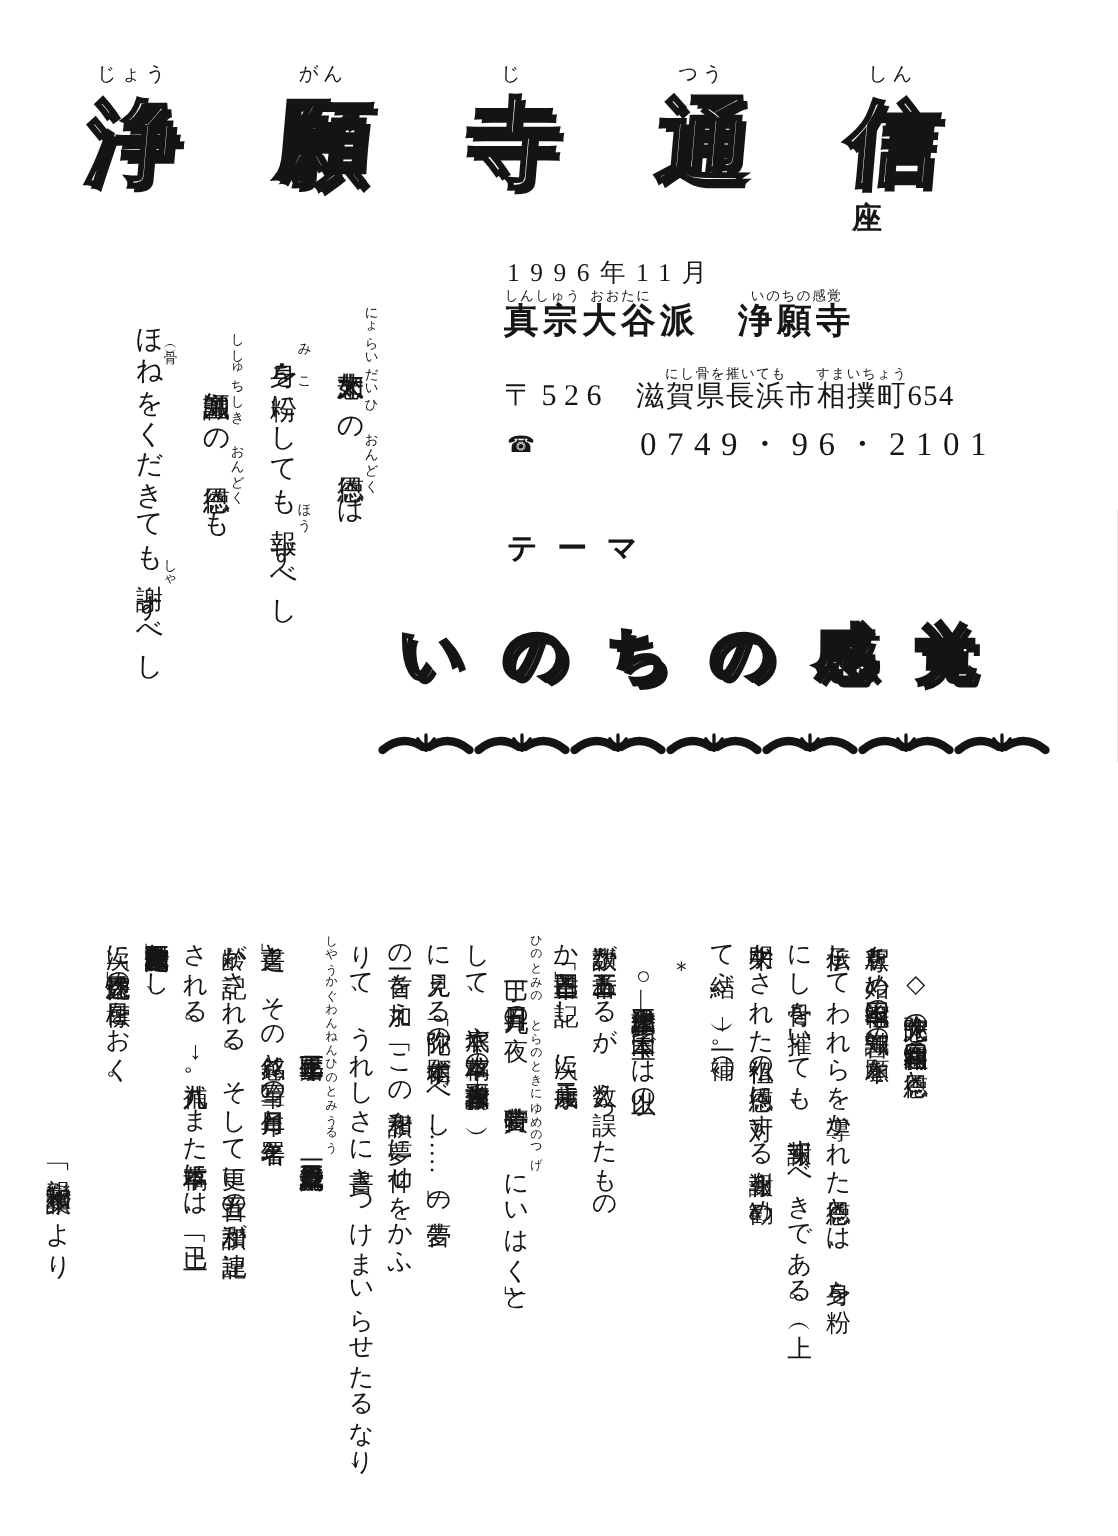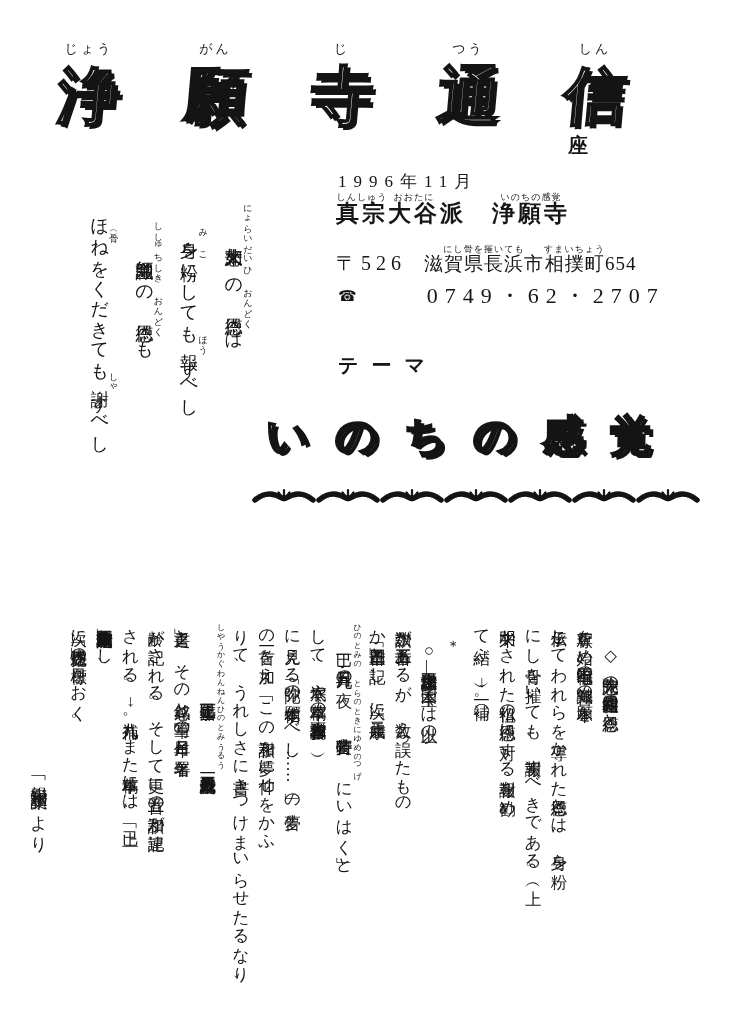--- a/index.html
+++ b/index.html
@@ -108,21 +108,21 @@
   </div>
 
   <div class="hrow date">1996年11月</div>
   <div class="hrow org"><ruby>真宗<rt>しんしゅう</rt></ruby><ruby>大谷<rt>おおたに</rt></ruby>派　<ruby>浄願寺<rt>いのちの感覚</rt></ruby></div>
   <div class="hrow addr">
     <span class="postal">〒526</span>
     <span class="addr-text"><ruby>滋賀県長浜市<rt>にし骨を摧いても</rt></ruby><ruby>相撲町<rt>すまいちょう</rt></ruby>654</span>
   </div>
   <div class="hrow phone">
     <span class="phone-icon">☎</span>
-    <span class="phone-number">0749・62・2707</span>
+    <span class="phone-number">0749・96・2101</span>
   </div>
   <div class="hrow theme-label">テーマ</div>
 
   <div class="theme-title outline">いのちの感覚</div>
 
   <div class="ornaments">
     <svg width="0" height="0" style="position:absolute">
       <defs>
         <g id="orn" stroke="#141414" fill="none" stroke-linecap="round">
           <path d="M3 14 Q16 3 30 12" stroke-width="5.5"></path>

